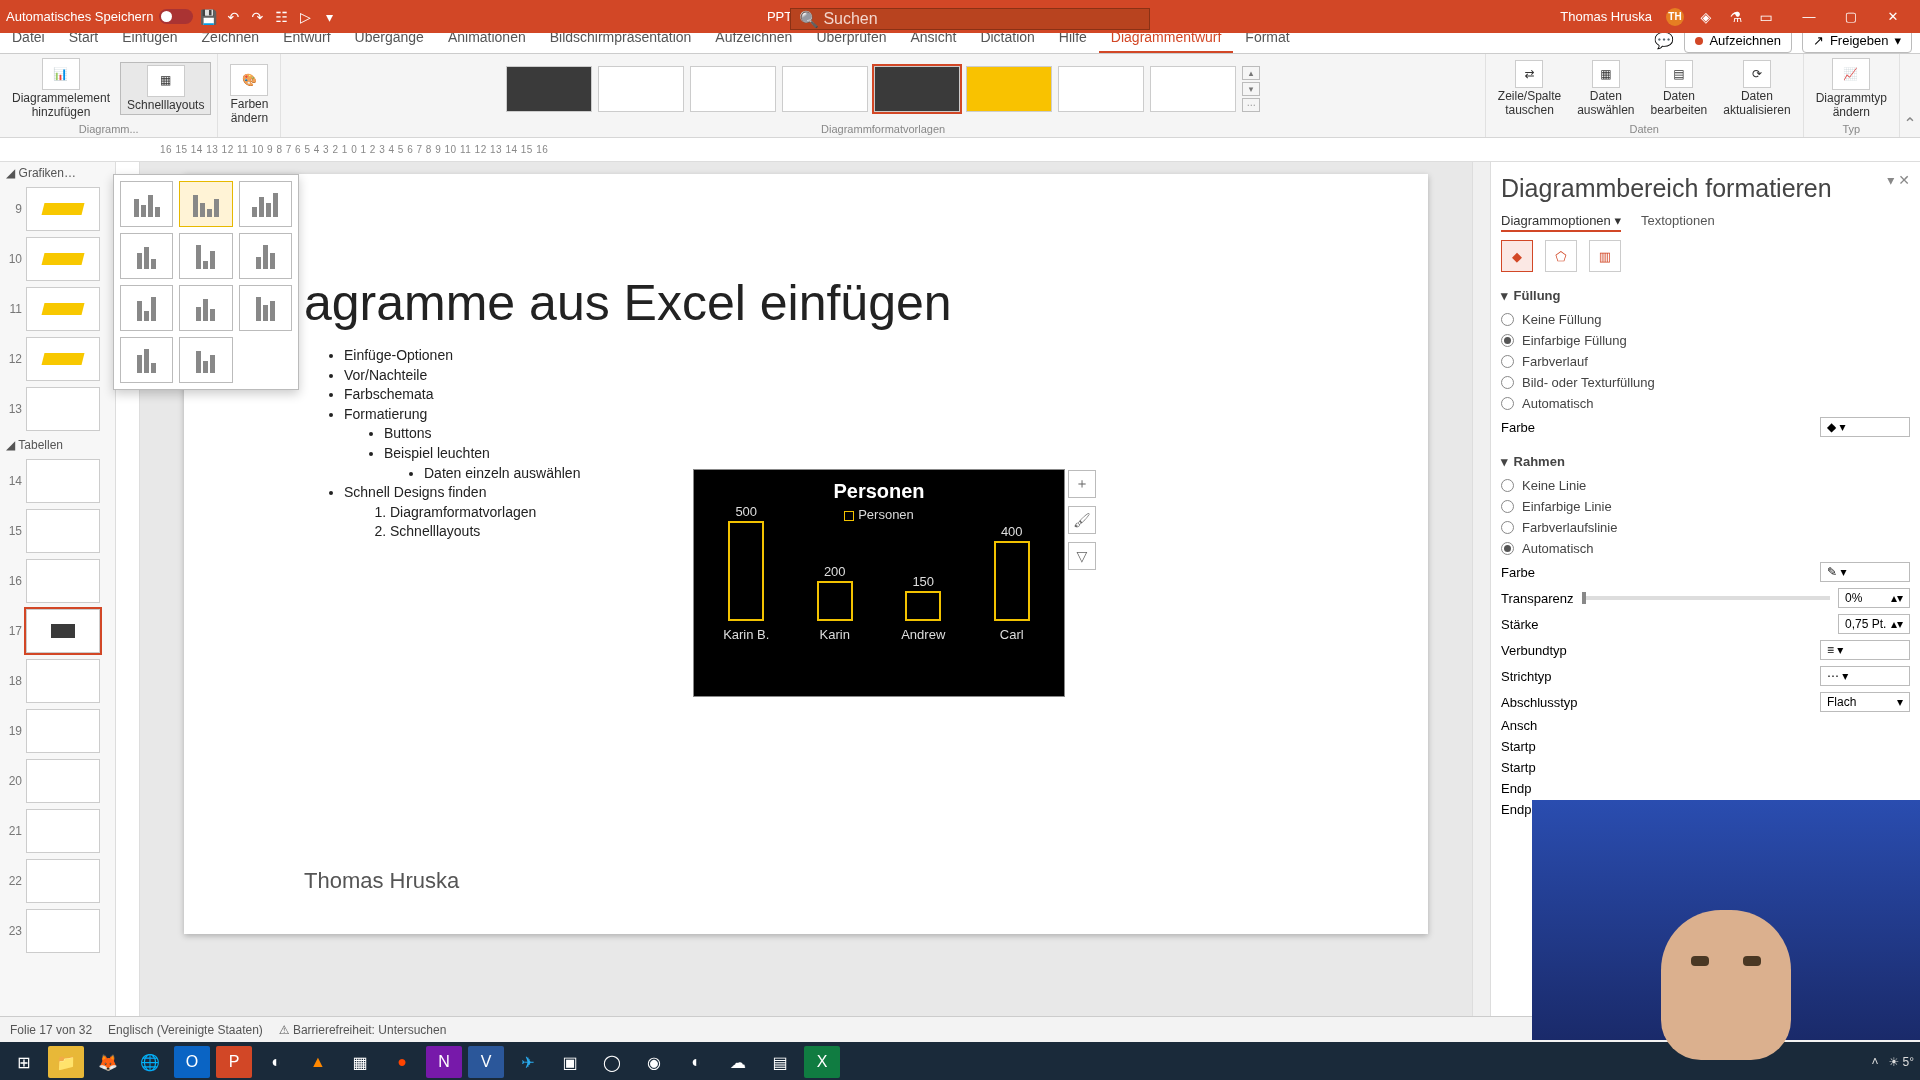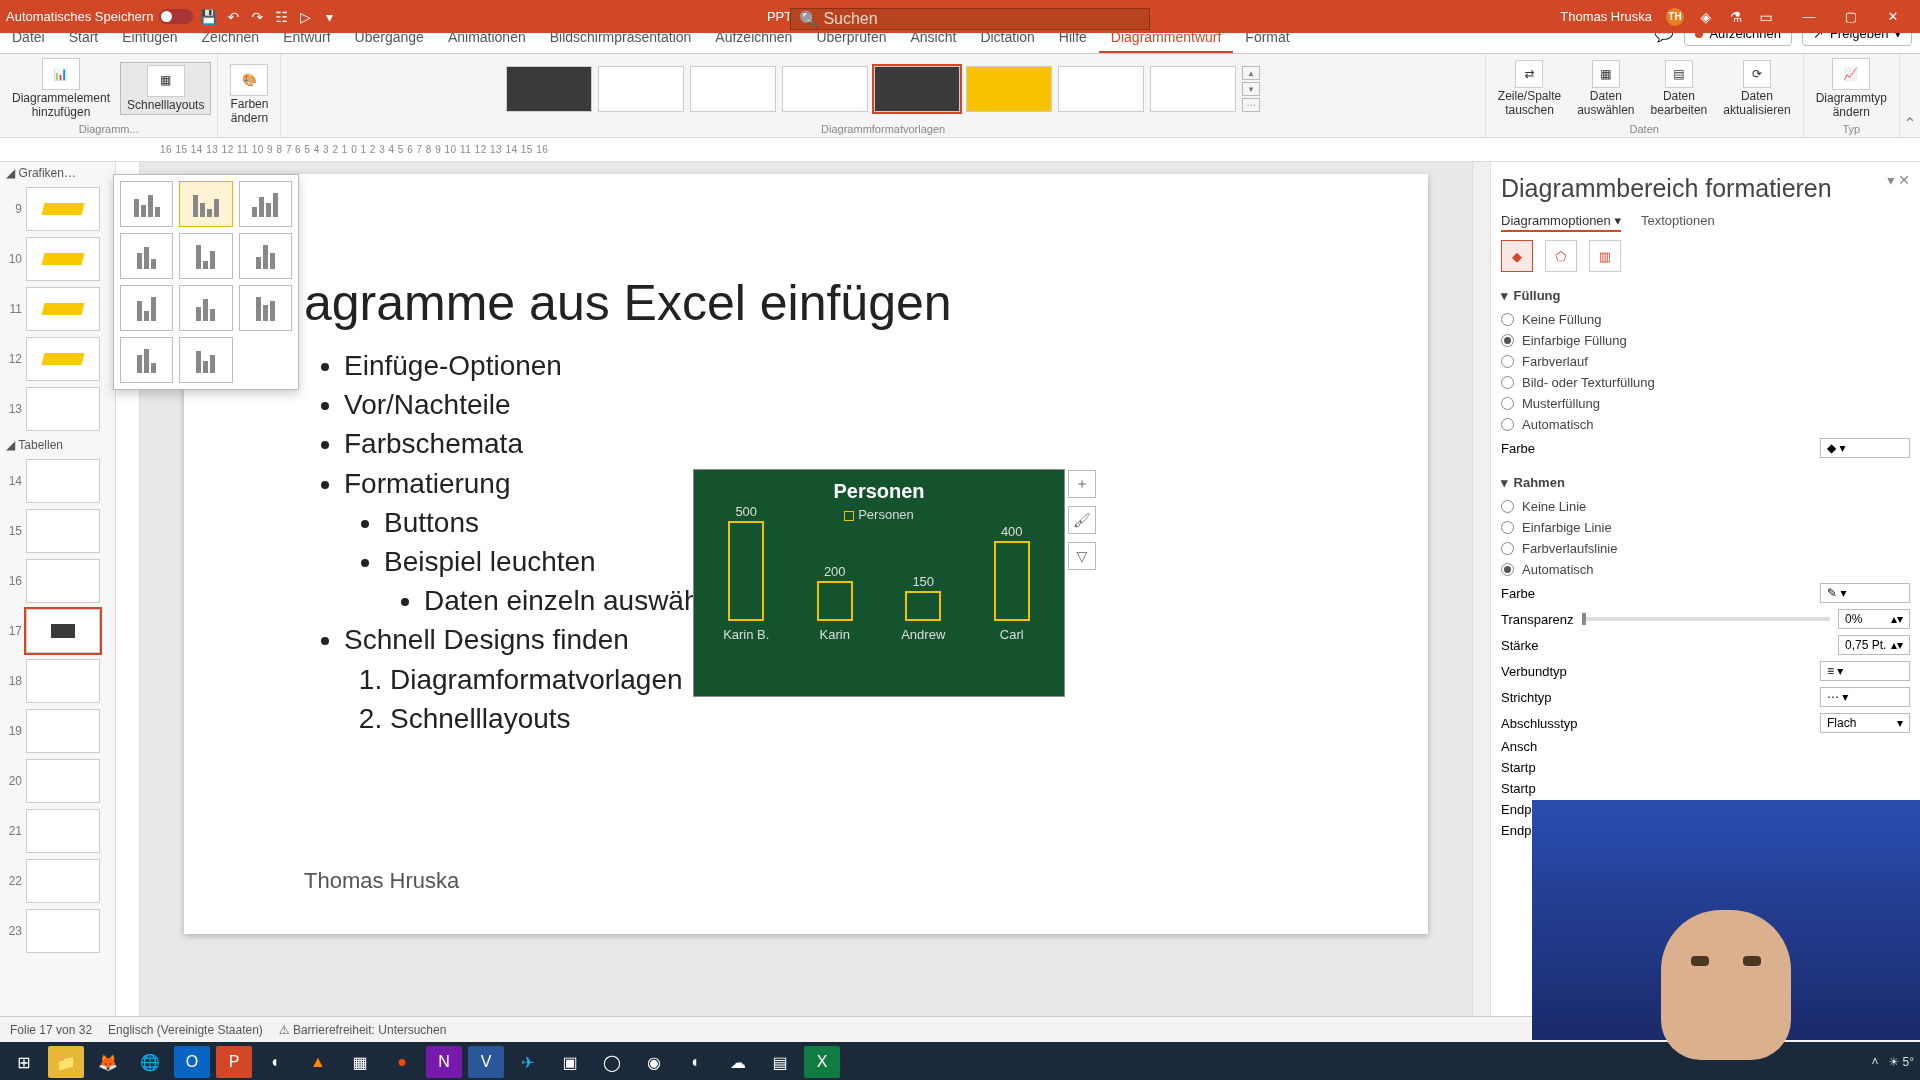--- a/index.html
+++ b/index.html
@@ -11,21 +11,21 @@
 .toggle::after{content:"";position:absolute;width:11px;height:11px;background:#fff;border-radius:50%;left:2px;top:2px}
 .tb-icon{width:16px;height:16px;display:inline-flex;align-items:center;justify-content:center;font-size:14px}
 .tb-center{flex:1;display:flex;align-items:center;justify-content:center;gap:12px}
 .saved-note{color:#f3d6cd;font-size:12px}
 .search-box{background:#b8431f;border:1px solid #8a3115;height:22px;width:360px;display:flex;align-items:center;padding:0 8px;color:#fff;position:absolute;left:790px;top:8px}
 .tb-right{display:flex;align-items:center;gap:14px;margin-left:auto}
 .avatar{width:18px;height:18px;background:#e67e22;border-radius:50%;display:inline-flex;align-items:center;justify-content:center;font-size:10px;font-weight:bold}
 .winbtns{display:flex;gap:0}
 .winbtn{width:42px;height:17px;display:flex;align-items:center;justify-content:center;color:#fff}
 .topzone{height:21px;background:#d24726;position:relative}
-.tabsbar{height:33px;background:#fff;border-bottom:1px solid #ccc;display:flex;align-items:flex-start;font-size:14px}
+.tabsbar{height:33px;background:#fff;border-bottom:1px solid #ccc;display:flex;align-items:flex-end;font-size:14px}
 .tab{padding:8px 12px;color:#555;cursor:pointer}
 .tab.contextual{color:#555}
 .tab.active-contextual{color:#d24726;border-bottom:2px solid #d24726;padding-bottom:6px}
 .tabs-right{margin-left:auto;display:flex;align-items:center;gap:10px;padding-right:8px}
 .btn-pill{border:1px solid #bbb;border-radius:4px;padding:4px 10px;font-size:13px;display:flex;align-items:center;gap:6px}
 .rec-dot{width:8px;height:8px;background:#d24726;border-radius:50%}
 .ribbon{height:84px;background:#f5f5f5;border-bottom:1px solid #d6d6d6;display:flex;align-items:stretch}
 .rgrp{display:flex;flex-direction:column;align-items:center;justify-content:flex-end;padding:2px 6px;border-right:1px solid #e1e1e1;font-size:11px;color:#555}
 .rgrp-row{display:flex;align-items:center;gap:4px;flex:1}
 .rbtn{display:flex;flex-direction:column;align-items:center;justify-content:center;font-size:12px;color:#333;padding:2px 6px;text-align:center;line-height:1.1}
@@ -45,26 +45,26 @@
 .section-label{font-size:12px;color:#555;padding:4px 6px;display:flex;align-items:center;gap:4px}
 .thumb-row{display:flex;align-items:center;gap:4px;padding:3px 4px}
 .thumb-num{width:18px;text-align:right;font-size:12px;color:#777}
 .thumb{width:74px;height:44px;background:#fff;border:1px solid #ccc}
 .thumb.sel{outline:2px solid #d24726}
 .thumb-inner{width:100%;height:100%;display:flex;align-items:center;justify-content:center}
 .ruler-v{width:24px;background:#fff;border-right:1px solid #ddd}
 .canvas-wrap{flex:1;background:#e8e8e8;display:flex;align-items:flex-start;justify-content:center;padding:12px 10px;position:relative;overflow:hidden}
 .slide{width:1244px;height:760px;background:#fff;box-shadow:0 2px 6px rgba(0,0,0,.25);position:relative}
 .slide-title{position:absolute;left:120px;top:100px;font-size:50px;color:#222}
-.slide-body{position:absolute;left:120px;top:172px;font-size:28px;color:#222;line-height:1.4}
+.slide-body{position:absolute;left:120px;top:172px;font-size:14px;color:#222;line-height:1.4}
 .slide-body ul{list-style:disc;padding-left:40px}
 .slide-body ul ul{list-style:disc}
 .slide-body ol{padding-left:46px}
 .slide-foot{position:absolute;left:120px;bottom:40px;font-size:22px;color:#555}
-.chart{position:absolute;left:510px;top:296px;width:370px;height:226px;background:#14532d;color:#f2c200;outline:1px solid #888}
+.chart{position:absolute;left:510px;top:296px;width:370px;height:226px;background:#000000;color:#f2c200;outline:1px solid #888}
 .chart-title{text-align:center;font-size:20px;font-weight:bold;color:#fff;padding:10px 0 4px}
 .legend{text-align:center;font-size:13px;color:#d9d9d9}
 .legend-sw{display:inline-block;width:10px;height:10px;border:1px solid #f2c200;margin-right:4px;vertical-align:middle}
 .bars{display:flex;align-items:flex-end;justify-content:space-around;height:120px;padding:6px 8px 0}
 .barwrap{display:flex;flex-direction:column;align-items:center;width:70px}
 .barval{font-size:13px;color:#ddd;margin-bottom:2px}
 .bar{width:36px;border:2px solid #f2c200;background:transparent}
 .barlabel{font-size:13px;color:#ddd;margin-top:6px}
 .chart-side-icons{position:absolute;right:-40px;top:296px;display:flex;flex-direction:column;gap:8px}
 .side-ic{width:28px;height:28px;border:1px solid #bbb;background:#fff;display:flex;align-items:center;justify-content:center;color:#666;font-size:14px}
@@ -449,24 +449,20 @@
       <div class="fp-row">
           <span class="radio"></span>
           <span>Farbverlauf</span>
         </div>
       <div class="fp-row">
           <span class="radio"></span>
           <span>Bild- oder Texturfüllung</span>
         </div>
       <div class="fp-row">
           <span class="radio"></span>
-          <span>Musterfüllung</span>
-        </div>
-      <div class="fp-row">
-          <span class="radio"></span>
           <span>Automatisch</span>
         </div>
       <div class="fp-field">
           <span>Farbe</span>
           <span class="fp-drop">◆ ▾</span>
         </div>
     </div>
     <div class="fp-section">
       <div class="fp-sec-head">▾ <span>Rahmen</span></div>
       <div class="fp-row">

